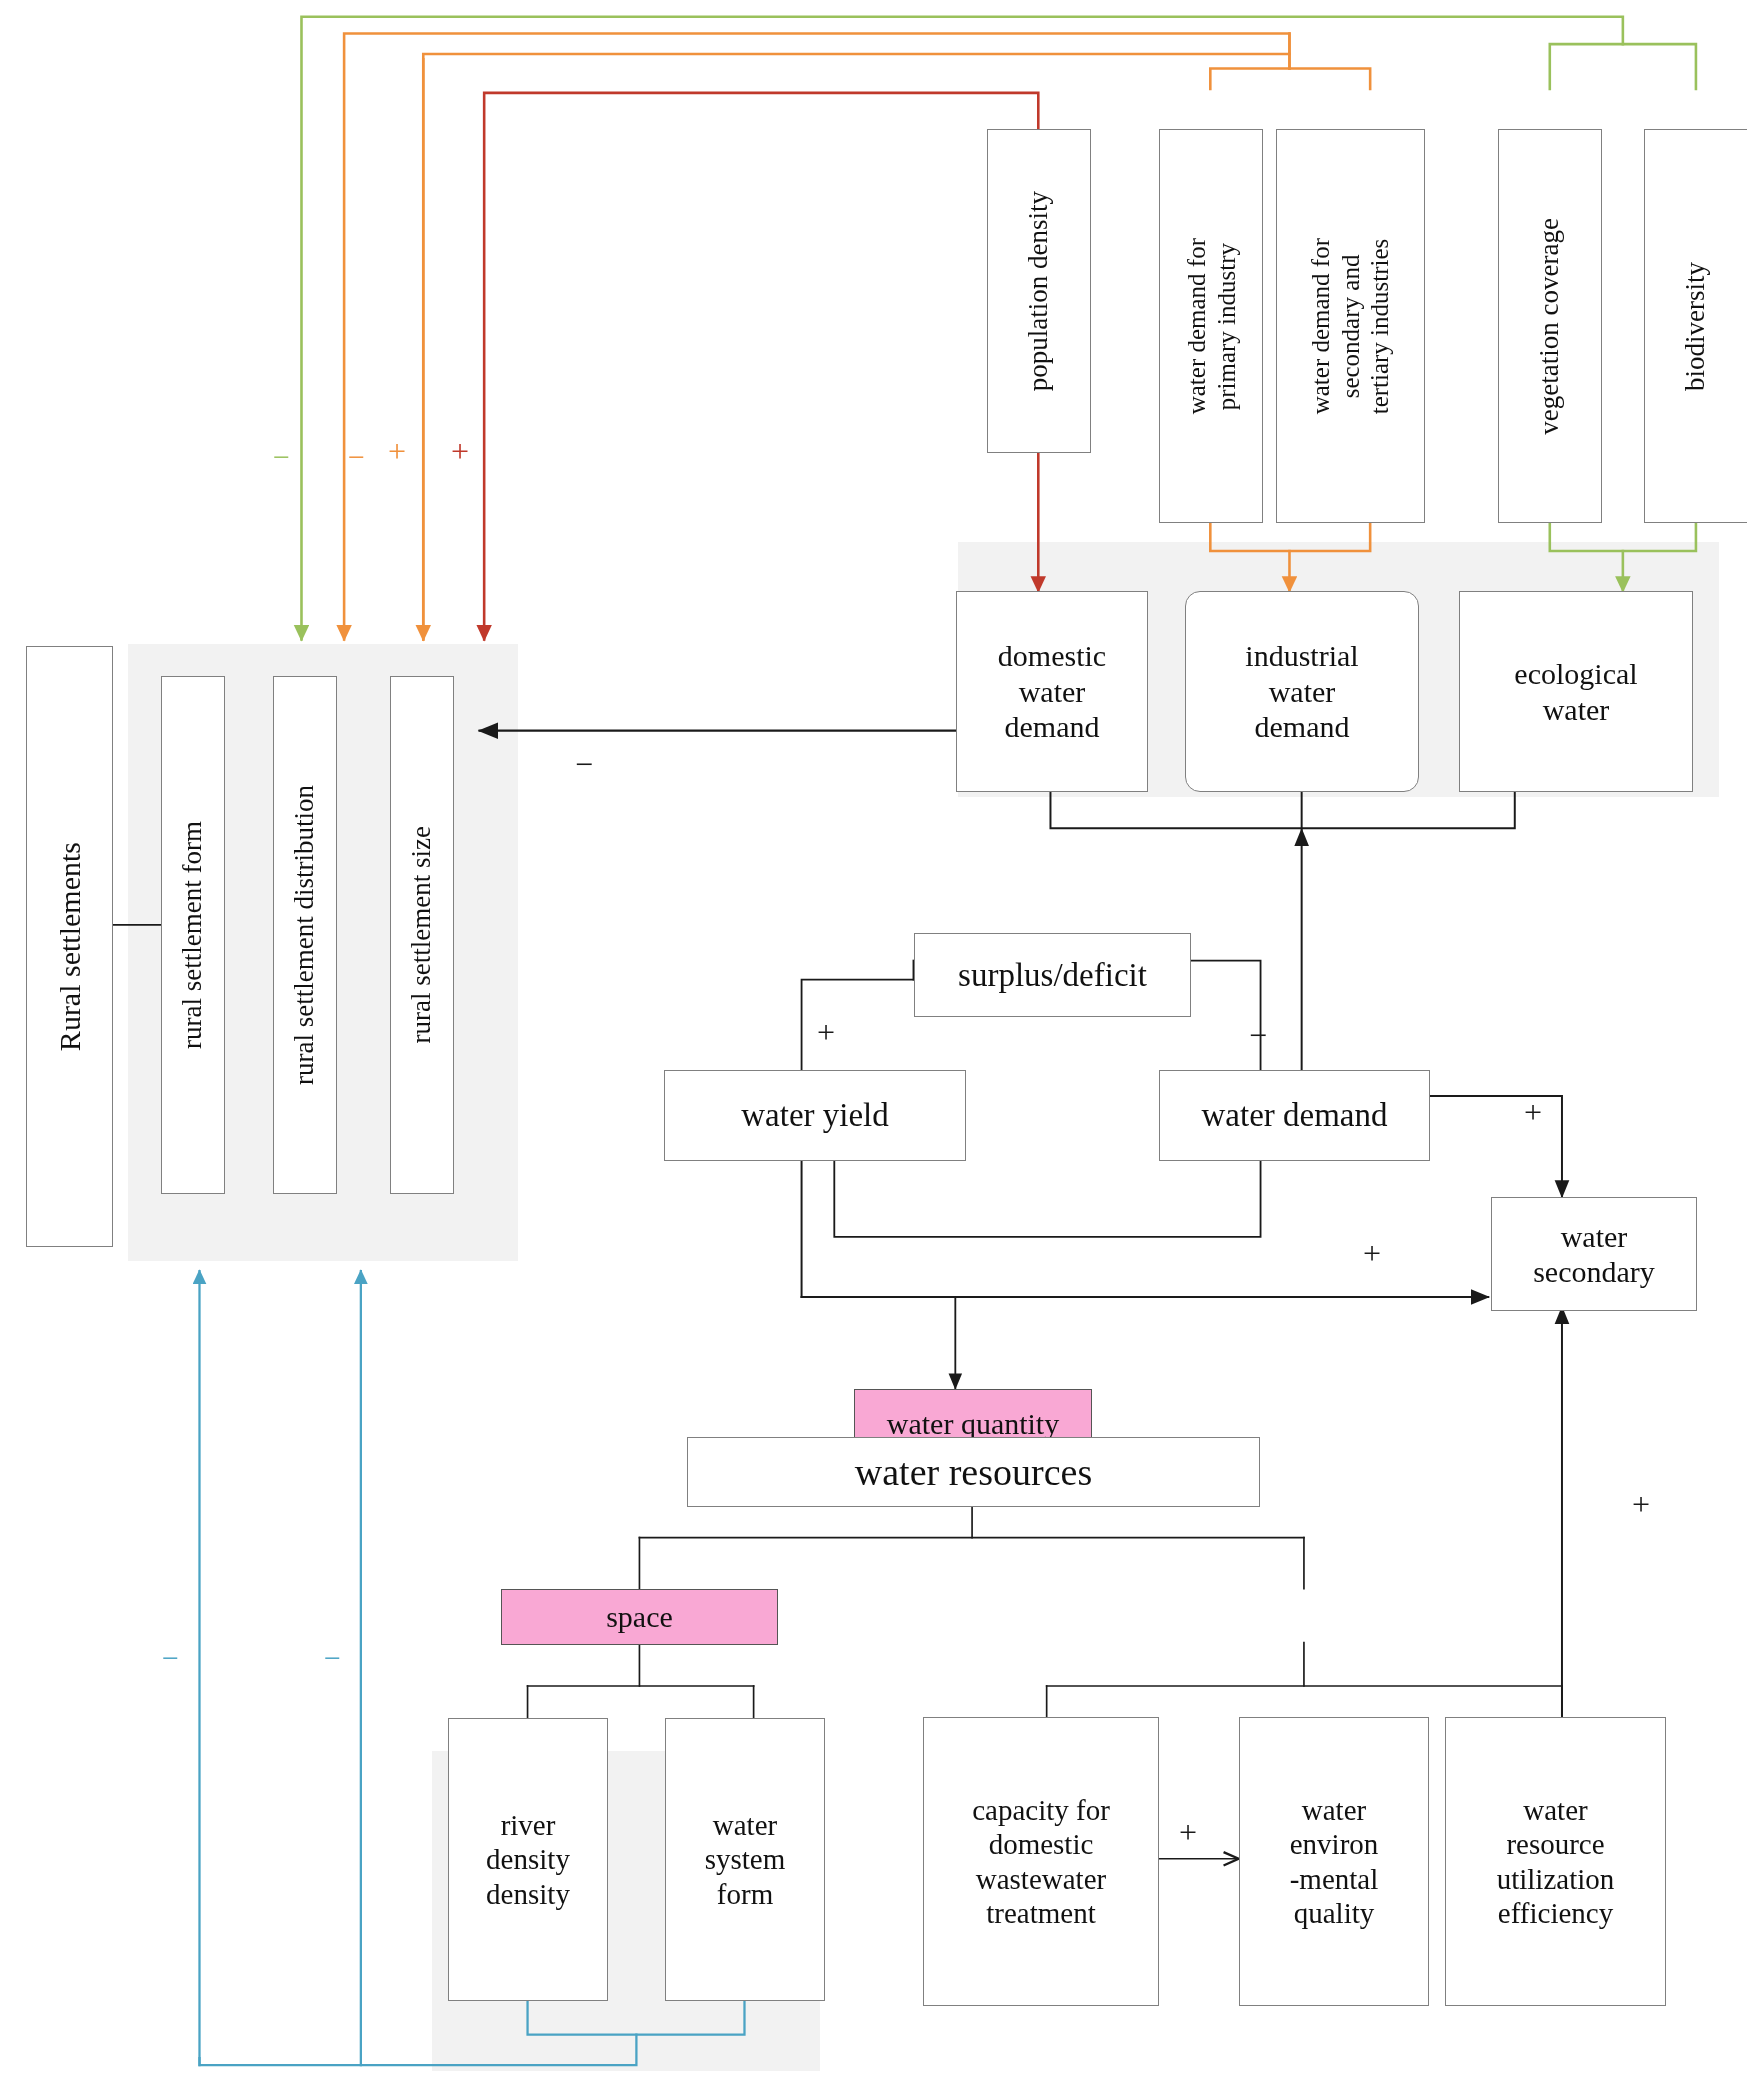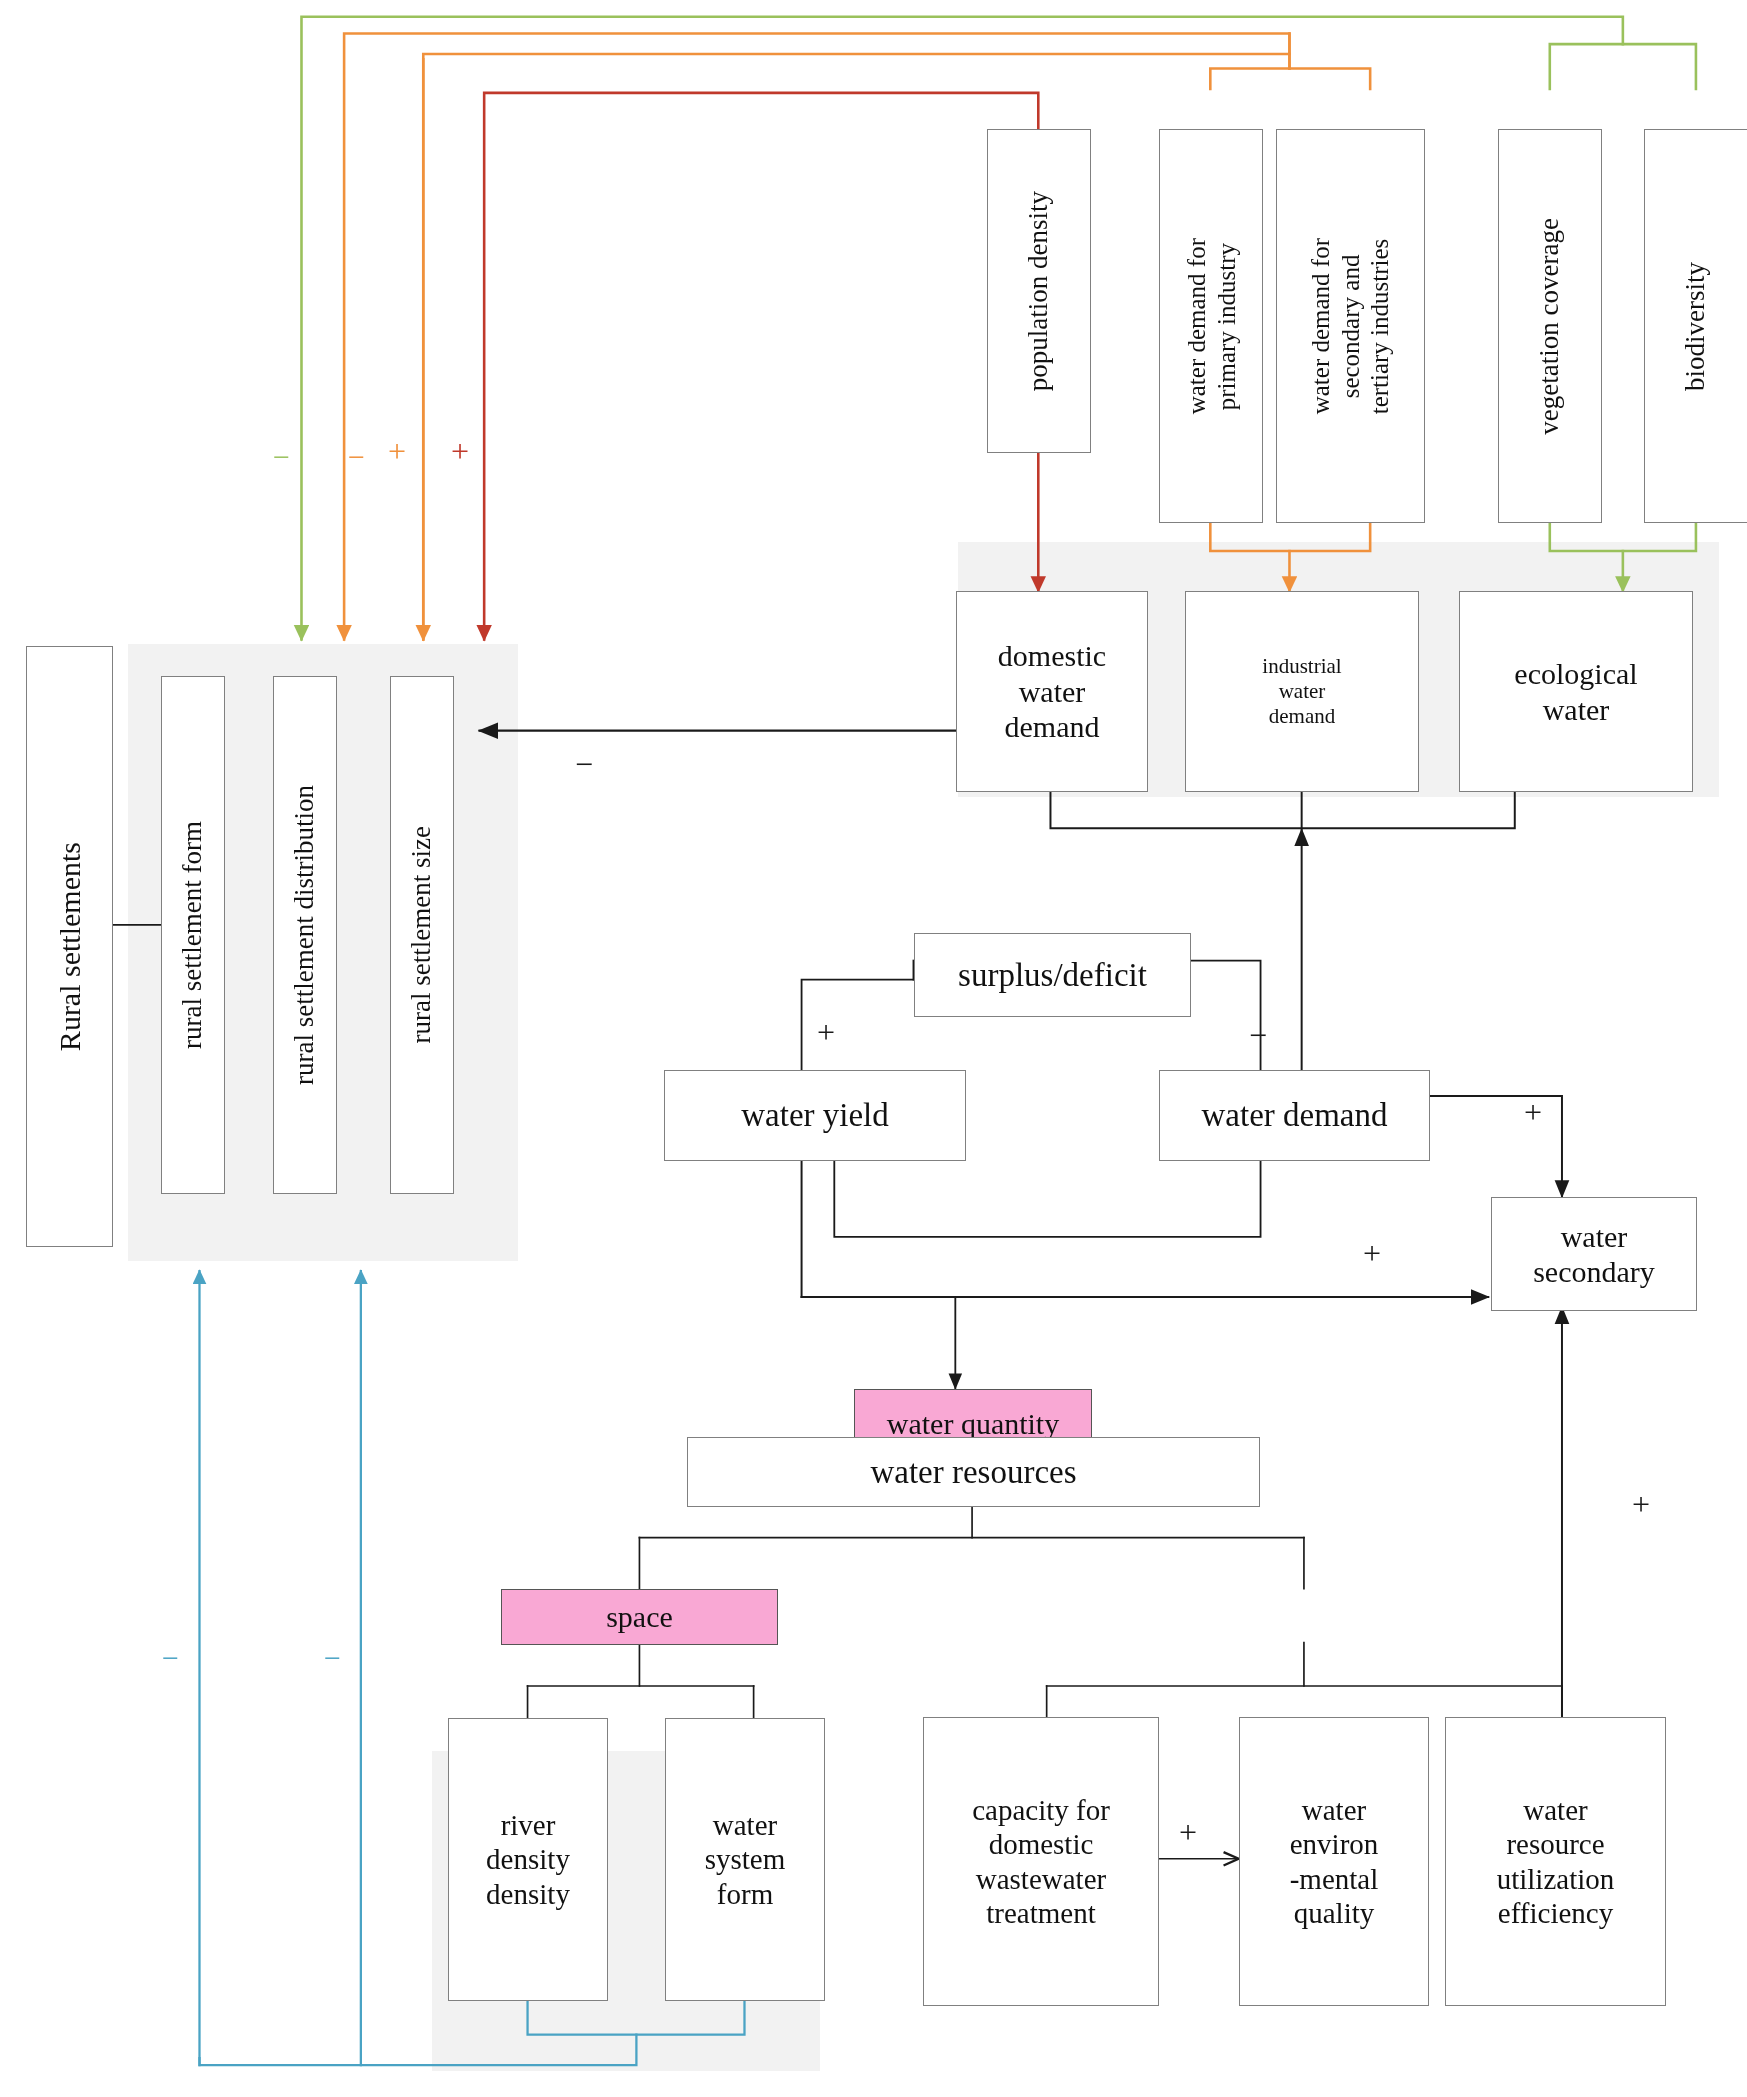--- a/index.html
+++ b/index.html
@@ -163,21 +163,21 @@
   </div>
 
   <div class="node" style="left:956px;top:591px;width:192px;height:201px;font-size:30px;">
     <span>
       <span>domestic</span><br>
       <span>water</span><br>
       <span>demand</span>
     </span>
   </div>
 
-  <div class="node" style="left:1185px;top:591px;width:234px;height:201px;font-size:21px;">
+  <div class="node" style="left:1185px;top:591px;width:234px;height:201px;font-size:30px;border-radius:15px;">
     <span>
       <span>industrial</span><br>
       <span>water</span><br>
       <span>demand</span>
     </span>
   </div>
 
   <div class="node" style="left:1459px;top:591px;width:234px;height:201px;font-size:30px;">
     <span>
       <span>ecological</span><br>
@@ -201,21 +201,21 @@
     <span>
       <span>water</span><br>
       <span>secondary</span>
     </span>
   </div>
 
   <div class="node shaded" style="left:854px;top:1389px;width:238px;height:69px;font-size:30px;">
     <span>water quantity</span>
   </div>
 
-  <div class="node" style="left:687px;top:1437px;width:573px;height:70px;font-size:33px;">
+  <div class="node" style="left:687px;top:1437px;width:573px;height:70px;font-size:38px;">
     <span>water resources</span>
   </div>
 
   <div class="node shaded" style="left:501px;top:1589px;width:277px;height:56px;font-size:30px;">
     <span>space</span>
   </div>
 
 
   <div class="node" style="left:448px;top:1718px;width:160px;height:283px;font-size:29px;">
     <span>

